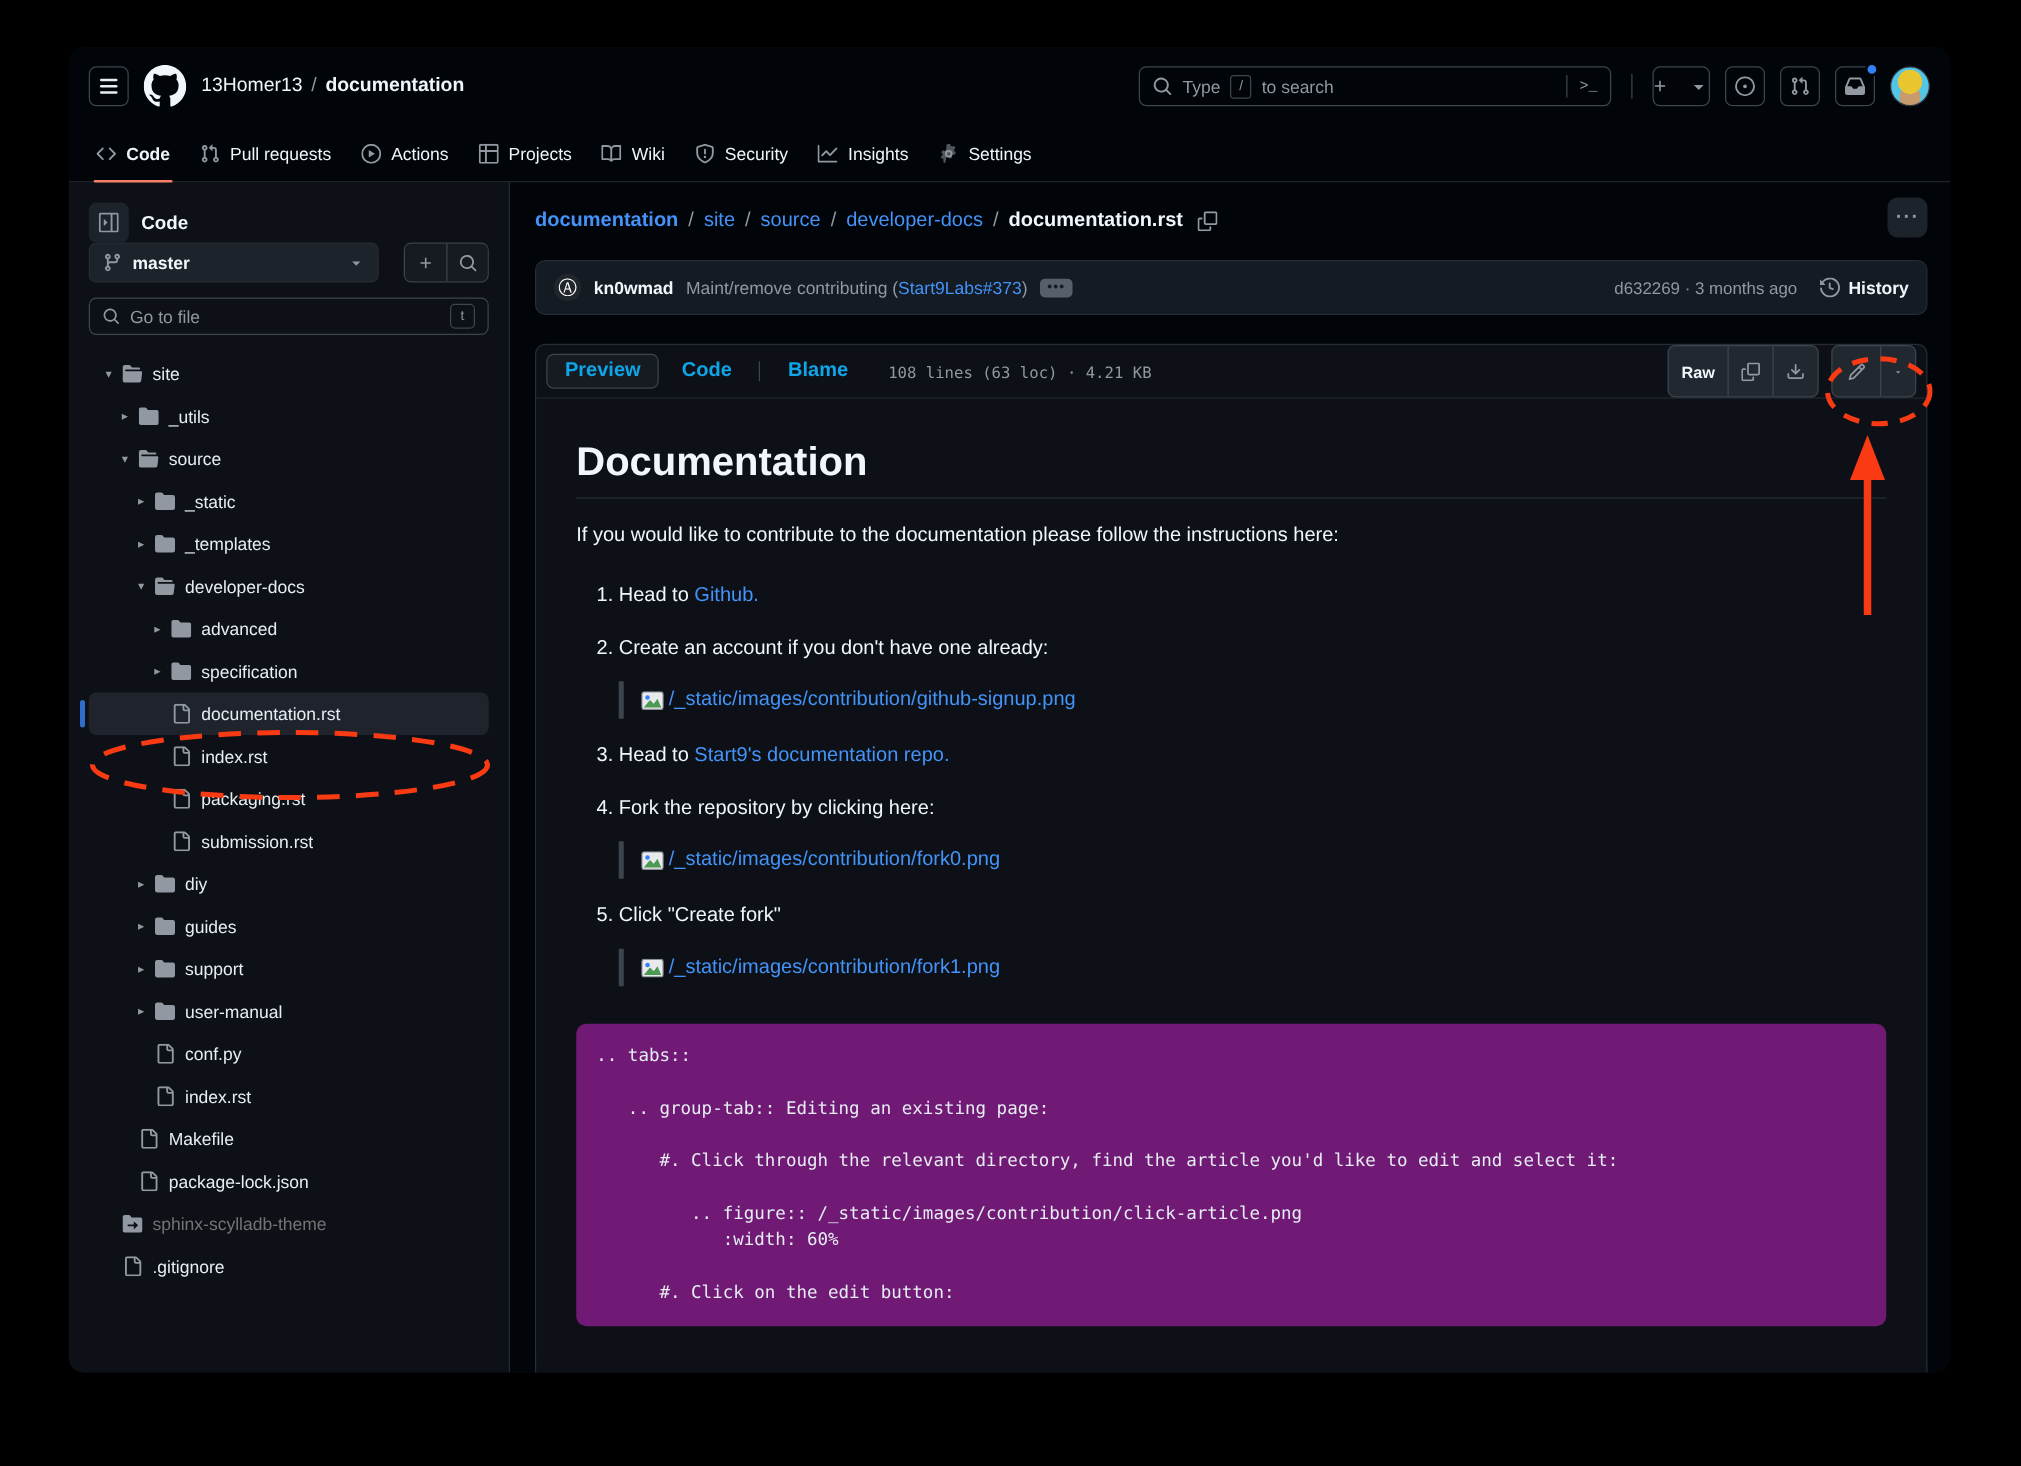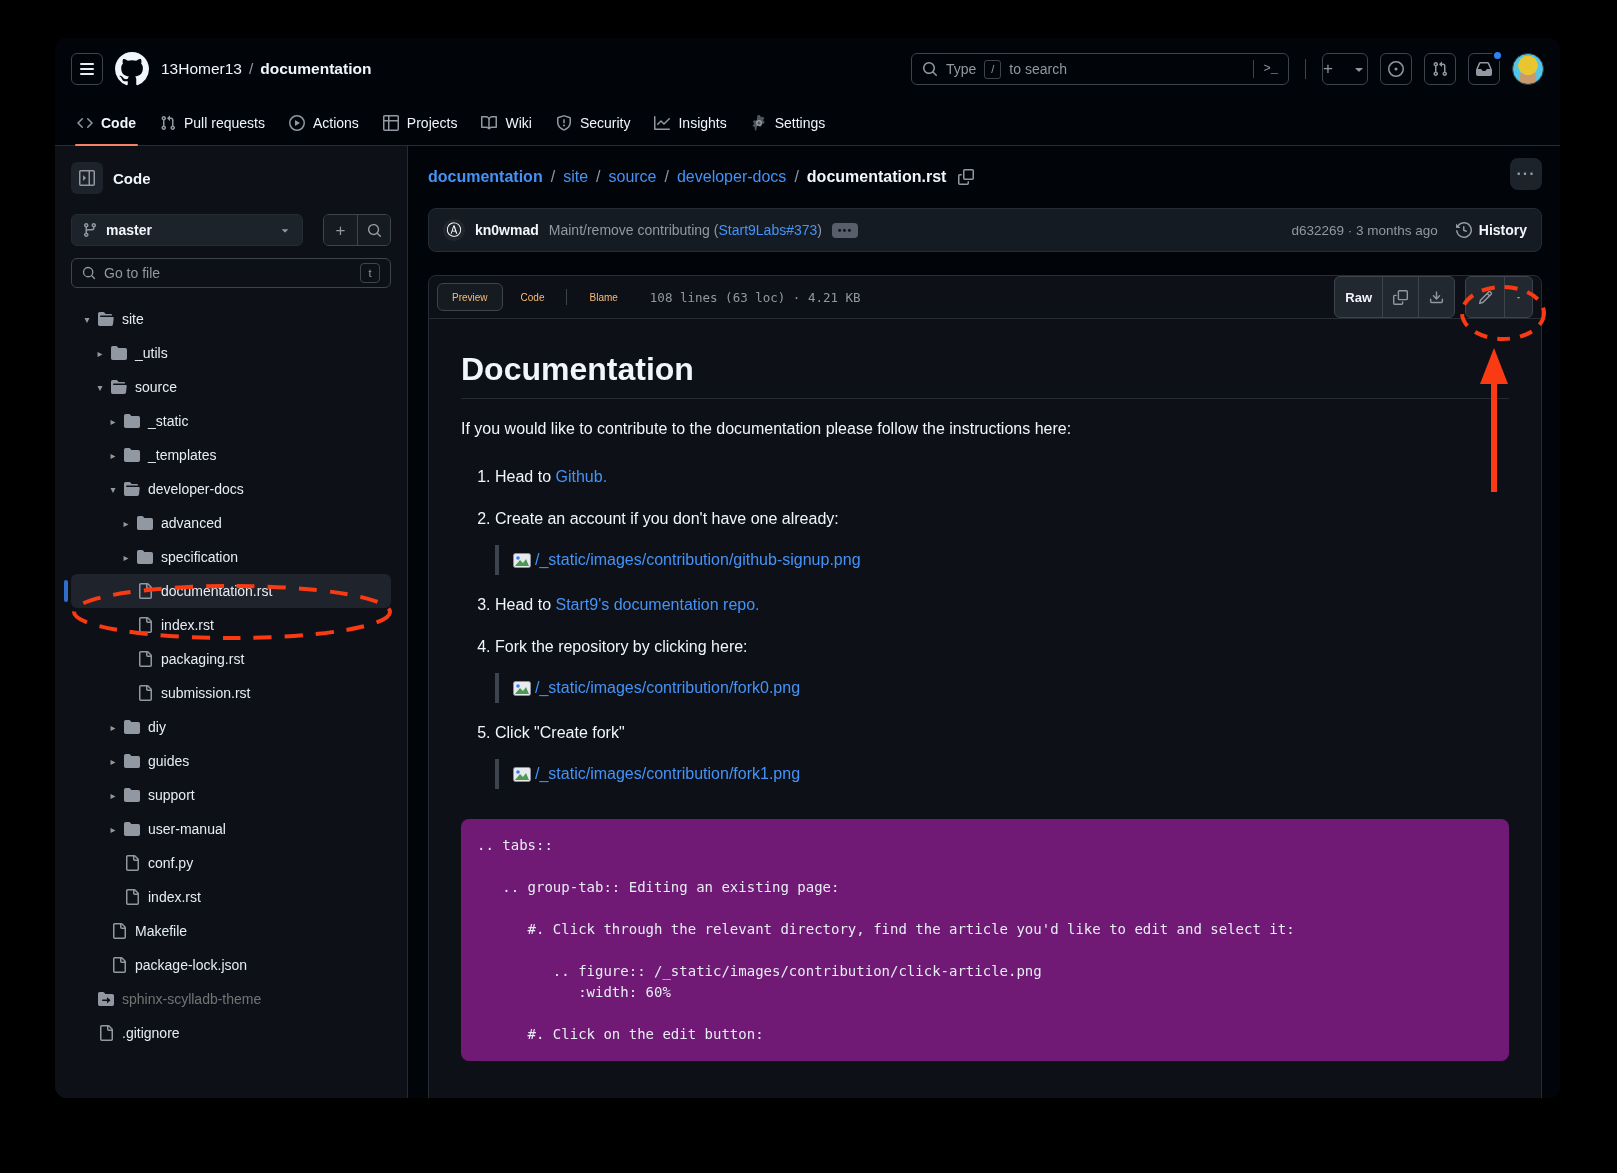--- a/index.html
+++ b/index.html
@@ -41,21 +41,21 @@
 
   
   .body-row { flex:1; display:flex; min-height:0; }
 
   
   .sidebar { width:353px; flex:0 0 auto; background:#0d1117; border-right:1px solid #262c33; padding:16px 16px 0; overflow:hidden; }
   .sb-head { display:flex; align-items:center; gap:10px; }
   .panel-btn { width:32px; height:32px; border-radius:6px; background:#1c232b; color:#9198a1; display:flex; align-items:center; justify-content:center; cursor:pointer; border:none; }
   .panel-btn svg { width:16px; height:16px; }
   .sb-title { font-size:15px; font-weight:700; color:#f0f6fc; }
-  .branch-row { margin-top:20px; display:flex; gap:20px; }
+  .branch-row { display:flex; gap:20px; }
   .branch-btn { flex:1; height:32px; background:#1c232b; border:1px solid #262c33; border-radius:6px; display:flex; align-items:center; gap:8px; padding:0 10px; color:#f0f6fc; cursor:pointer; }
   .branch-btn svg.bi { width:16px; height:16px; color:#9198a1; }
   .branch-name { font-size:14px; font-weight:600; }
   .caret { width:14px; height:14px; color:#9198a1; margin-left:auto; }
   .mini-group { display:flex; height:32px; border:1px solid #3d444d; border-radius:6px; overflow:hidden; }
   .mini-cell { width:33px; display:flex; align-items:center; justify-content:center; color:#9198a1; cursor:pointer; background:#161b22; }
   .mini-cell + .mini-cell { border-left:1px solid #3d444d; }
   .mini-cell svg { width:15px; height:15px; }
   .mini-cell .plus { font-size:17px; line-height:1; }
   .goto { margin-top:12px; height:30px; border:1px solid #3d444d; border-radius:6px; display:flex; align-items:center; gap:8px; padding:0 10px; color:#9198a1; font-size:14px; }
@@ -86,21 +86,21 @@
   .cmsg { color:#9198a1; }
   .cmsg a { color:#4493f8; text-decoration:none; cursor:pointer; }
   .cdots { width:26px; height:15px; border-radius:4px; background:#57606a; color:#151b23; font-size:11px; font-weight:700; display:flex; align-items:center; justify-content:center; letter-spacing:1px; border:none; cursor:pointer; }
   .commit-right { margin-left:auto; display:flex; align-items:center; gap:18px; }
   .csha { color:#9198a1; font-size:13.5px; }
   .chistory { display:flex; align-items:center; gap:7px; color:#f0f6fc; font-weight:600; font-size:14px; cursor:pointer; }
   .chistory svg { width:16px; height:16px; color:#9198a1; }
 
   .file-card { margin-top:23px; border:1px solid #262c33; border-radius:8px; overflow:hidden; background:#0d1117; min-height:900px; }
   .file-toolbar { height:43px; display:flex; align-items:center; padding:0 8px; gap:4px; border-bottom:1px solid #262c33; }
-  .seg-tab { height:28px; padding:0 14px; display:flex; align-items:center; font-size:10px; font-weight:400; color:#fdba74; border-radius:6px; cursor:pointer; }
+  .seg-tab { height:28px; padding:0 14px; display:flex; align-items:center; font-size:16px; font-weight:700; color:#0ea5e9; border-radius:6px; cursor:pointer; }
   .seg-tab.active { background:#161b22; border:1px solid #3d444d; }
   .seg-div { width:1px; height:16px; background:#3d444d; margin:0 4px; }
   .file-info { margin-left:14px; font-family:"DejaVu Sans Mono", monospace; font-size:12.5px; color:#9198a1; }
   .tb-right { margin-left:auto; display:flex; align-items:center; gap:10px; }
   .btn-group { display:flex; border:1px solid #3d444d; border-radius:6px; overflow:hidden; background:#212830; }
   .bg-cell { height:40px; padding:0 10px; display:flex; align-items:center; justify-content:center; color:#9198a1; font-size:13px; cursor:pointer; }
   .bg-cell + .bg-cell { border-left:1px solid #3d444d; }
   .bg-cell.raw { color:#f0f6fc; font-weight:600; }
   .bg-cell svg { width:15px; height:15px; }
   .bg-cell .caret { margin:0; }

